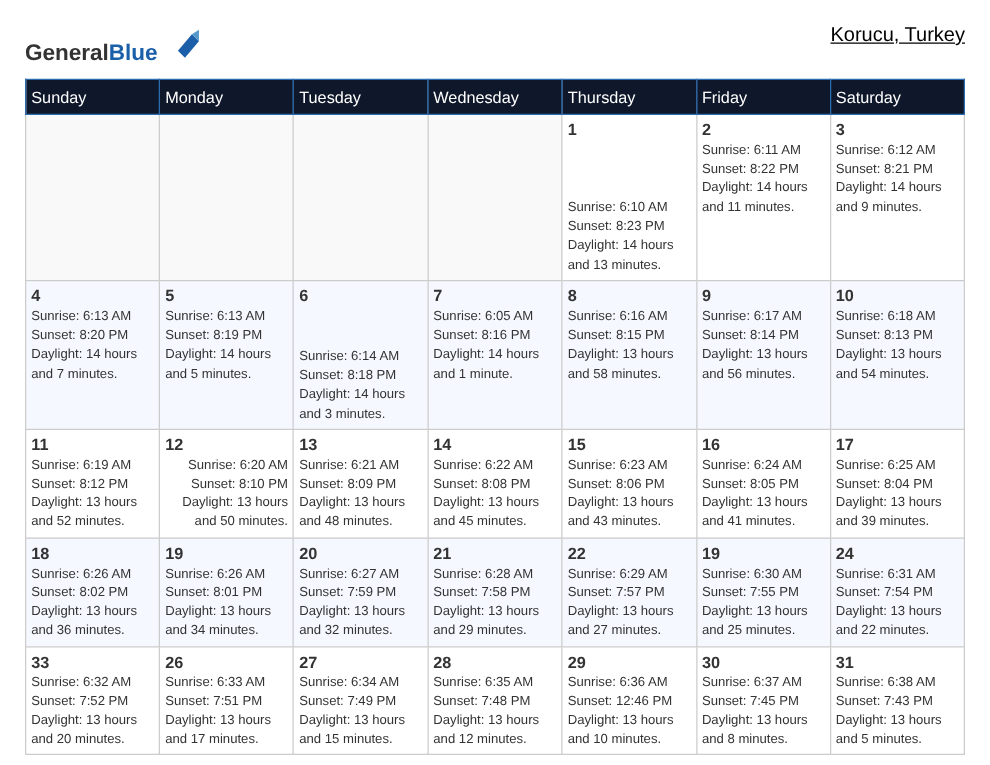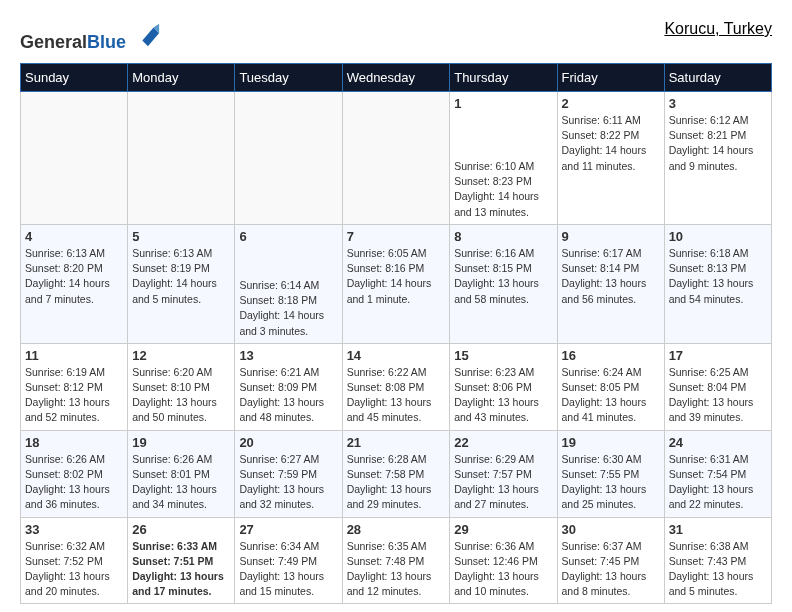--- a/index.html
+++ b/index.html
@@ -191,21 +191,21 @@
       <tr>
         <td>
           <div class="day-number">11</div>
           <div class="day-info" style="white-space: pre-line;">Sunrise: 6:19 AM
 Sunset: 8:12 PM
 Daylight: 13 hours
 and 52 minutes.</div>
         </td>
         <td>
           <div class="day-number">12</div>
-          <div class="day-info" style="white-space: pre-line;">Sunrise: 6:20 AM
+          <div class="day-info" style="white-space: pre-line; text-align: right;">Sunrise: 6:20 AM
 Sunset: 8:10 PM
 Daylight: 13 hours
 and 50 minutes.</div>
         </td>
         <td>
           <div class="day-number">13</div>
           <div class="day-info" style="white-space: pre-line;">Sunrise: 6:21 AM
 Sunset: 8:09 PM
 Daylight: 13 hours
 and 48 minutes.</div>
@@ -293,21 +293,21 @@
       <tr>
         <td>
           <div class="day-number">33</div>
           <div class="day-info" style="white-space: pre-line;">Sunrise: 6:32 AM
 Sunset: 7:52 PM
 Daylight: 13 hours
 and 20 minutes.</div>
         </td>
         <td>
           <div class="day-number">26</div>
-          <div class="day-info" style="white-space: pre-line; font-weight: bold;">Sunrise: 6:33 AM
+          <div class="day-info" style="white-space: pre-line;">Sunrise: 6:33 AM
 Sunset: 7:51 PM
 Daylight: 13 hours
 and 17 minutes.</div>
         </td>
         <td>
           <div class="day-number">27</div>
           <div class="day-info" style="white-space: pre-line;">Sunrise: 6:34 AM
 Sunset: 7:49 PM
 Daylight: 13 hours
 and 15 minutes.</div>

